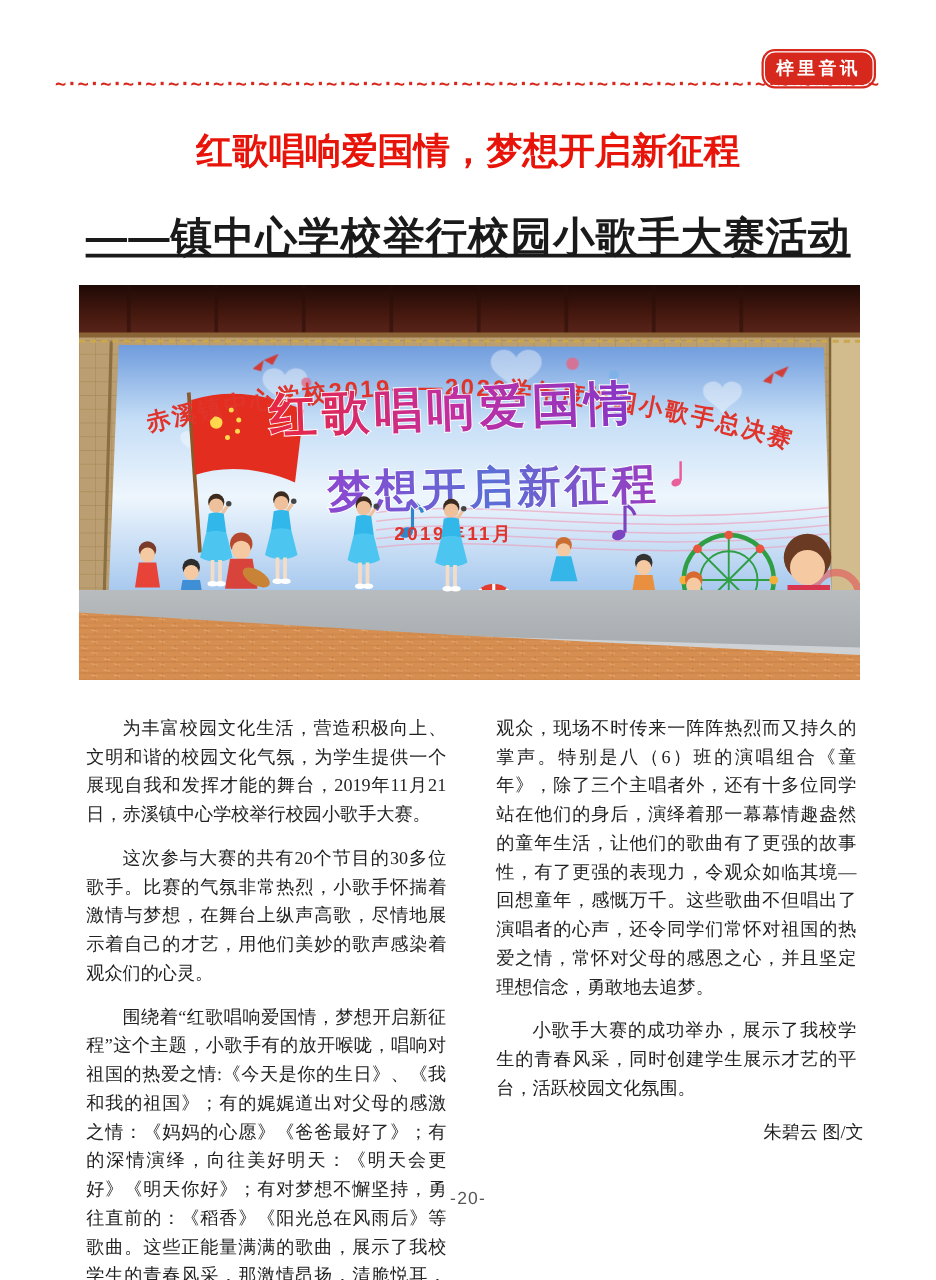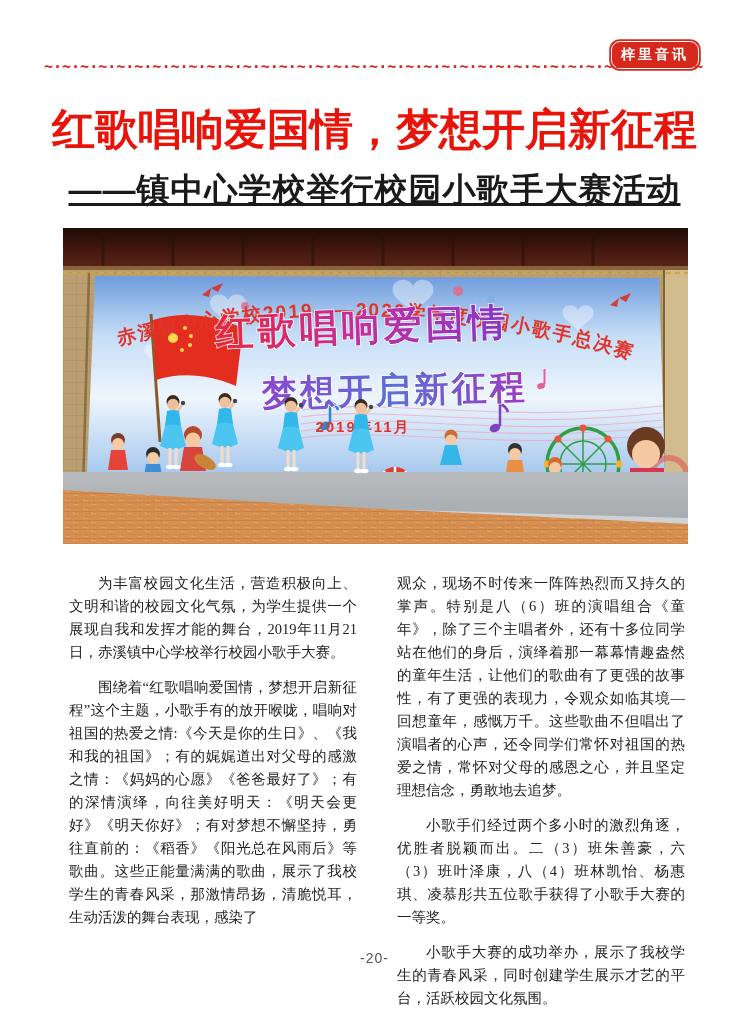--- a/index.html
+++ b/index.html
@@ -12,21 +12,21 @@
          font-family:"Liberation Sans",sans-serif;font-weight:bold;font-size:14px;letter-spacing:3px;
          border-radius:9px;border:1.5px solid #fff;box-shadow:0 0 0 1.8px var(--accent_red,#d7281e);}
 
   
   .divider{position:absolute;top:58px;left:44px;width:662px;height:18px;overflow:hidden;
            color:var(--accent_red,#d7281e);font-family:"DejaVu Sans Mono",monospace;
            font-size:15px;font-weight:bold;line-height:18px;letter-spacing:0px;white-space:nowrap;}
 
   
   .title{position:absolute;top:104px;left:0;width:749px;text-align:center;
-         font-family:"Liberation Sans",sans-serif;font-weight:bold;font-size:43px;line-height:1.2;
+         font-family:"Liberation Sans",sans-serif;font-weight:bold;font-size:29px;line-height:1.2;
          color:var(--title_red,#e8140a);letter-spacing:0px;}
   .subtitle{position:absolute;top:168px;left:0;width:749px;text-align:center;
             font-family:"Liberation Sans",sans-serif;font-weight:bold;font-size:33px;
             color:var(--ink_black,#1a1a1a);letter-spacing:1px;text-decoration:underline;}
 
   
   .photo{position:absolute;top:228px;left:63px;width:625px;height:316px;overflow:hidden;}
   .b-arc{fill:#e0342b;font-family:"Liberation Sans",sans-serif;font-weight:bold;font-size:19px;letter-spacing:2px;}
   .b-t1{font-family:"Liberation Sans",sans-serif;font-weight:bold;font-size:38px;letter-spacing:4px;
         fill:url(#gradT1);stroke:#ffffff;stroke-width:1.4px;paint-order:stroke;}
@@ -296,24 +296,25 @@
         </g>
       </g>
 
       <polygon points="0,262 300,280 625,296 625,316 0,316" fill="url(#brickPat)"></polygon>
     </svg>
   </div>
 
   <div class="article">
     <div class="col">
       <p class="para">为丰富校园文化生活，营造积极向上、文明和谐的校园文化气氛，为学生提供一个展现自我和发挥才能的舞台，2019年11月21日，赤溪镇中心学校举行校园小歌手大赛。</p>
+      <p class="para">这次参与大赛的共有20个节目的30多位歌手。比赛的气氛非常热烈，小歌手怀揣着激情与梦想，在舞台上纵声高歌，尽情地展示着自己的才艺，用他们美妙的歌声感染着观众们的心灵。</p>
       <p class="para">围绕着“红歌唱响爱国情，梦想开启新征程”这个主题，小歌手有的放开喉咙，唱响对祖国的热爱之情:《今天是你的生日》、《我和我的祖国》；有的娓娓道出对父母的感激之情：《妈妈的心愿》《爸爸最好了》；有的深情演绎，向往美好明天：《明天会更好》《明天你好》；有对梦想不懈坚持，勇往直前的：《稻香》《阳光总在风雨后》等歌曲。这些正能量满满的歌曲，展示了我校学生的青春风采，那激情昂扬，清脆悦耳，生动活泼的舞台表现，感染了</p>
     </div>
     <div class="col">
       <p class="para cont">观众，现场不时传来一阵阵热烈而又持久的掌声。特别是八（6）班的演唱组合《童年》，除了三个主唱者外，还有十多位同学站在他们的身后，演绎着那一幕幕情趣盎然的童年生活，让他们的歌曲有了更强的故事性，有了更强的表现力，令观众如临其境—回想童年，感慨万千。这些歌曲不但唱出了演唱者的心声，还令同学们常怀对祖国的热爱之情，常怀对父母的感恩之心，并且坚定理想信念，勇敢地去追梦。</p>
-      <p class="para">小歌手们经过两个多小时的激烈角逐，优胜者脱颖而出。二（3）班朱善豪，六（3）班叶泽康，八（4）班林凯怡、杨惠琪、凌慕彤共五位歌手获得了小歌手大赛的一等奖。</p>
       <p class="para">小歌手大赛的成功举办，展示了我校学生的青春风采，同时创建学生展示才艺的平台，活跃校园文化氛围。</p>
+      <div class="byline">朱碧云 图/文</div>
     </div>
   </div>
 
   <div class="pageno">-20-</div>
 
 </div>
 
 </body></html>

